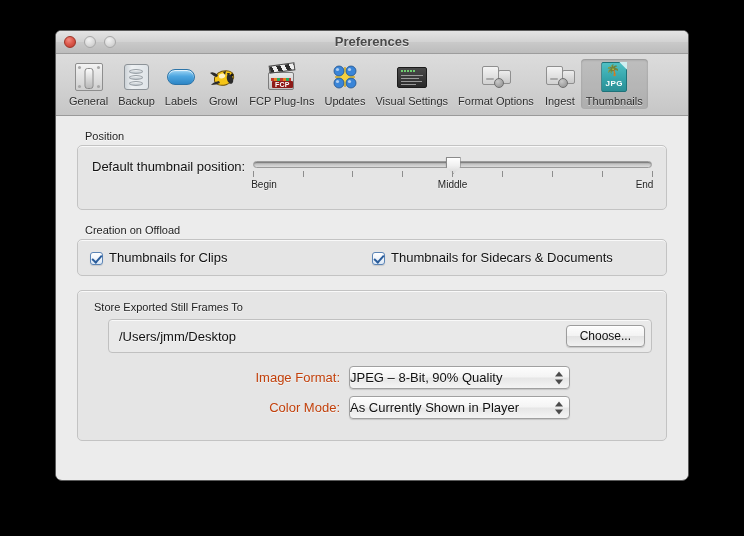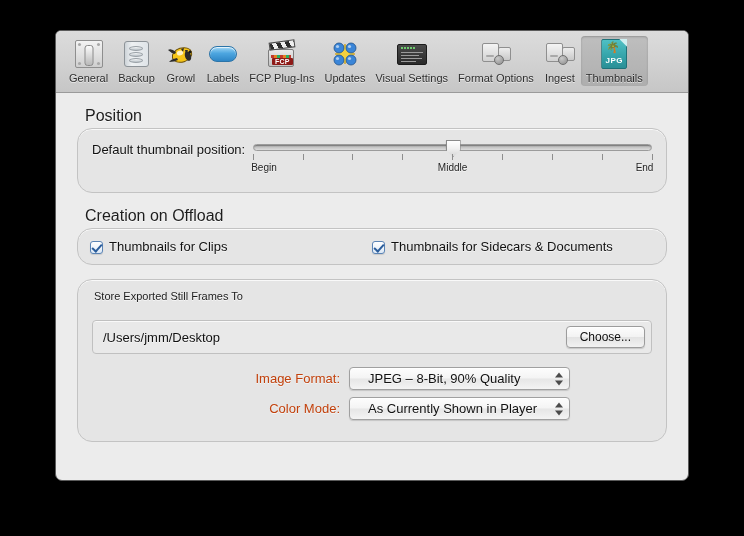--- a/index.html
+++ b/index.html
@@ -242,29 +242,29 @@
 
   
   .content {
     padding: 14px 21px 0 21px;
     background: #ececec;
     height: calc(100% - 86px);
   }
 
   .group { margin-bottom: 14px; }
   .group-title {
-    font-size: 16px;
+    font-size: 11px;
     color: #1d1d1d;
     margin: 0 0 3px 8px;
     text-shadow: 0 1px 0 rgba(255,255,255,0.7);
   }
   .box {
     background: #e5e5e5;
     border: 1px solid #c3c3c3;
-    border-radius: 15px;
+    border-radius: 5px;
     box-shadow: inset 0 1px 0 rgba(255,255,255,0.75);
   }
 
   
   .pos-box { padding: 12px 14px 16px 14px; display: flex; align-items: flex-start; }
   .pos-label {
     font-size: 13px; color: #111;
     margin-right: 8px; padding-top: 1px;
     white-space: nowrap;
     text-shadow: 0 1px 0 rgba(255,255,255,0.6);
@@ -335,31 +335,32 @@
   }
   .cb-label {
     font-size: 13px; color: #111;
     text-shadow: 0 1px 0 rgba(255,255,255,0.6);
     white-space: nowrap;
   }
 
   
   .sfe-box { padding: 10px 14px 14px 14px; }
   .sub-title {
-    font-size: 11px; color: #1d1d1d; margin: 0 0 18px 2px;
+    font-size: 11px; color: #1d1d1d; margin: 0 0 6px 2px;
     text-shadow: 0 1px 0 rgba(255,255,255,0.7);
   }
   .path-row {
     display: flex;
     align-items: center;
     background: #e9e9e9;
     border: 1px solid #c0c0c0;
     border-radius: 4px;
     padding: 5px 6px 5px 10px;
     box-shadow: inset 0 1px 0 rgba(255,255,255,0.7);
+    margin-left: 16px;
   }
   .path-text {
     flex: 1;
     font-size: 13px; color: #111;
     text-shadow: 0 1px 0 rgba(255,255,255,0.6);
     white-space: nowrap; overflow: hidden; text-overflow: ellipsis;
   }
   .btn {
     font-family: "Liberation Sans", sans-serif;
     font-size: 12px; color: #111;
@@ -385,21 +386,21 @@
     text-shadow: 0 1px 0 rgba(255,255,255,0.6);
     white-space: nowrap;
   }
   .popup {
     position: relative;
     width: 221px;
     border: 1px solid #a0a0a0;
     border-radius: 4px;
     background: linear-gradient(to bottom, #fdfdfd 0%, #f4f4f4 48%, #e6e6e6 52%, #f4f4f4 100%);
     box-shadow: 0 1px 1px rgba(0,0,0,0.14), inset 0 1px 0 #ffffff;
-    padding: 3px 26px 3px 18px;
+    padding: 3px 26px 3px 0;
     font-size: 13px; color: #111;
     white-space: nowrap; overflow: hidden; text-overflow: ellipsis;
     cursor: default;
     text-shadow: 0 1px 0 rgba(255,255,255,0.6);
   }
   .stepper {
     position: absolute;
     right: 5px; top: 50%;
     transform: translateY(-50%);
     width: 9px; height: 15px;
@@ -411,20 +412,28 @@
     border-right: 4px solid transparent;
   }
   .stepper:before { top: 1px; border-bottom: 5px solid #4b4b4b; }
   .stepper:after { bottom: 1px; border-top: 5px solid #4b4b4b; }
 </style>
 </head>
 <body>
 
 <div class="window">
 
+  <div class="titlebar">
+    <div class="traffic">
+      <div class="light close"></div>
+      <div class="light min"></div>
+      <div class="light zoom"></div>
+    </div>
+    <div class="win-title">Preferences</div>
+  </div>
 
   <div class="toolbar">
 
     <div class="tb-item">
       <div class="tb-icon">
         <div class="ic-general">
             <i class="scr s1"></i>
             <i class="scr s2"></i>
             <i class="scr s3"></i>
             <i class="scr s4"></i>
@@ -435,43 +444,43 @@
 
     <div class="tb-item">
       <div class="tb-icon">
         <div class="ic-backup">
             <i class="disc d1"></i>
             <i class="disc d2"></i>
             <i class="disc d3"></i>
           </div>
       </div>
       <div class="tb-label">Backup</div>
+    </div>
+
+    <div class="tb-item">
+      <div class="tb-icon">
+        <div class="ic-labels"></div>
+      </div>
+      <div class="tb-label">Labels</div>
     </div>
 
     <div class="tb-item">
       <div class="tb-icon">
         <svg class="ic-growl" viewBox="0 0 32 32">
           <ellipse cx="17" cy="17" rx="10" ry="7" fill="#f5c518" stroke="#6b4e06" stroke-width="1" transform="rotate(-18 17 17)"></ellipse>
           <path d="M11 14 q-5 -4 -8 -2 q3 3 7 4 z" fill="#2b2b2b"></path>
           <path d="M12 20 q-6 1 -8 4 q5 0 9 -2 z" fill="#2b2b2b"></path>
           <path d="M16 11 l3 -1 l-1 4 z" fill="#2b2b2b"></path>
           <path d="M20 12 l3 0 l-2 4 z" fill="#2b2b2b"></path>
           <ellipse cx="23" cy="18" rx="3" ry="5" fill="#2b2b2b" transform="rotate(-18 23 18)"></ellipse>
           <ellipse cx="15" cy="15" rx="3.2" ry="2.4" fill="#ffffff" opacity="0.75" transform="rotate(-18 15 15)"></ellipse>
           <circle cx="25" cy="14" r="1.4" fill="#1a1a1a"></circle>
         </svg>
       </div>
       <div class="tb-label">Growl</div>
-    </div>
-
-    <div class="tb-item">
-      <div class="tb-icon">
-        <div class="ic-labels"></div>
-      </div>
-      <div class="tb-label">Labels</div>
     </div>
 
     <div class="tb-item">
       <div class="tb-icon">
         <div class="ic-fcp">
           <div class="board"></div>
           <div class="bars"></div>
           <div class="tag">FCP</div>
           <div class="clap"></div>
         </div>

